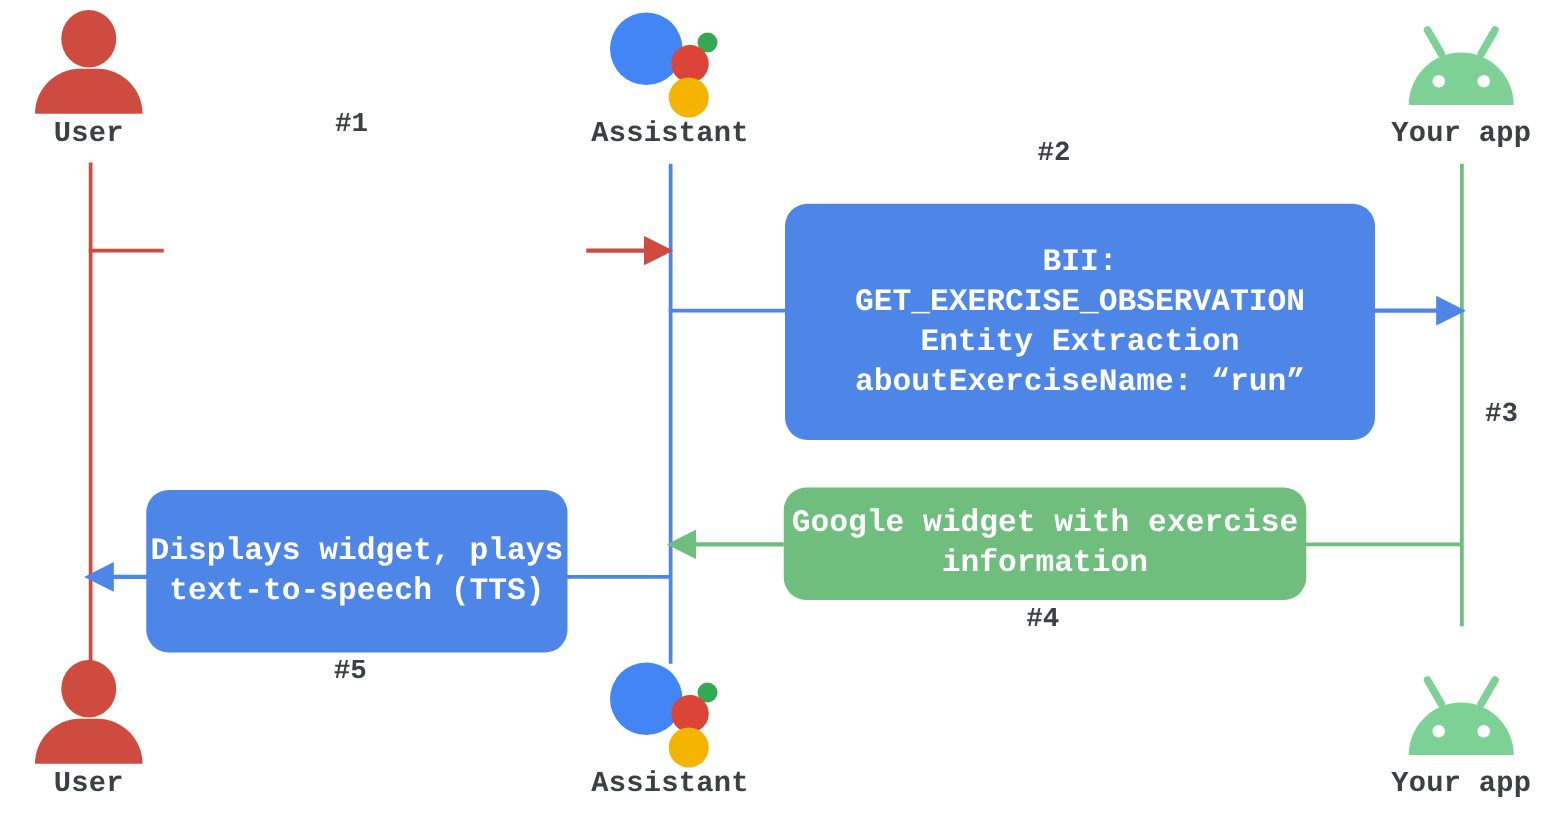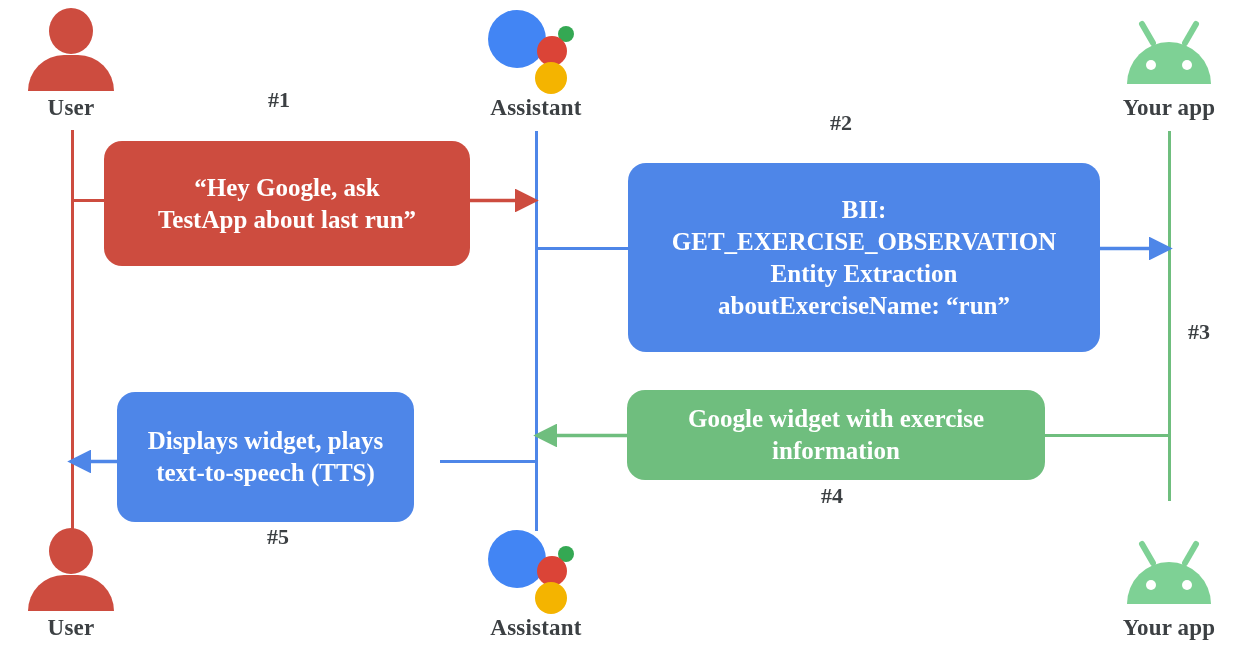--- a/index.html
+++ b/index.html
@@ -5,21 +5,21 @@
   html, body {
     margin: 0;
     padding: 0;
     background: #ffffff;
   }
   #canvas {
     position: relative;
     width: 1244px;
     height: 658px;
     background: #ffffff;
-    font-family: Liberation Serif, serif;
+    font-family: Liberation Mono, monospace;
     overflow: hidden;
   }
 
   
   .actor {
     position: absolute;
     width: 150px;
     text-align: center;
   }
   .actor-label {
@@ -244,38 +244,34 @@
         <line x1="25" y1="14" x2="36" y2="33" stroke="#7ed195" stroke-width="6" stroke-linecap="round"></line>
         <line x1="79" y1="14" x2="68" y2="33" stroke="#7ed195" stroke-width="6" stroke-linecap="round"></line>
         <path d="M10,74 A42,42 0 0 1 94,74 Z" fill="#7ed195"></path>
         <circle cx="34" cy="55" r="5" fill="#ffffff"></circle>
         <circle cx="70" cy="55" r="5" fill="#ffffff"></circle>
       </svg>
     </div>
     <div class="actor-label">Your app</div>
   </div>
 
-  <div class="msgbox" style="left:104px; top:141px; width:366px; height:125px; background:#cd4c3f; font-size:25px;">
-    <span>“Hey Google, ask
-TestApp about last run”</span>
-  </div>
 
   <div class="msgbox" style="left:628px; top:163px; width:472px; height:189px; background:#4e86e8; font-size:25px;text-align:center;">
     <span>BII:
 GET_EXERCISE_OBSERVATION
 Entity Extraction
 aboutExerciseName: “run”</span>
   </div>
 
   <div class="msgbox" style="left:627px; top:390px; width:418px; height:90px; background:#6fbe7e; font-size:25px;">
     <span>Google widget with exercise
 information</span>
   </div>
 
-  <div class="msgbox" style="left:117px; top:392px; width:297px; height:130px; background:#4e86e8; font-size:25px;">
+  <div class="msgbox" style="left:117px; top:392px; width:337px; height:130px; background:#4e86e8; font-size:25px;">
     <span>Displays widget, plays
 text-to-speech (TTS)</span>
   </div>
 
   <div class="step" style="left:268px; top:87px;">#1</div>
   <div class="step" style="left:830px; top:110px;">#2</div>
   <div class="step" style="left:1188px; top:319px;">#3</div>
   <div class="step" style="left:821px; top:483px;">#4</div>
   <div class="step" style="left:267px; top:524px;">#5</div>
 

